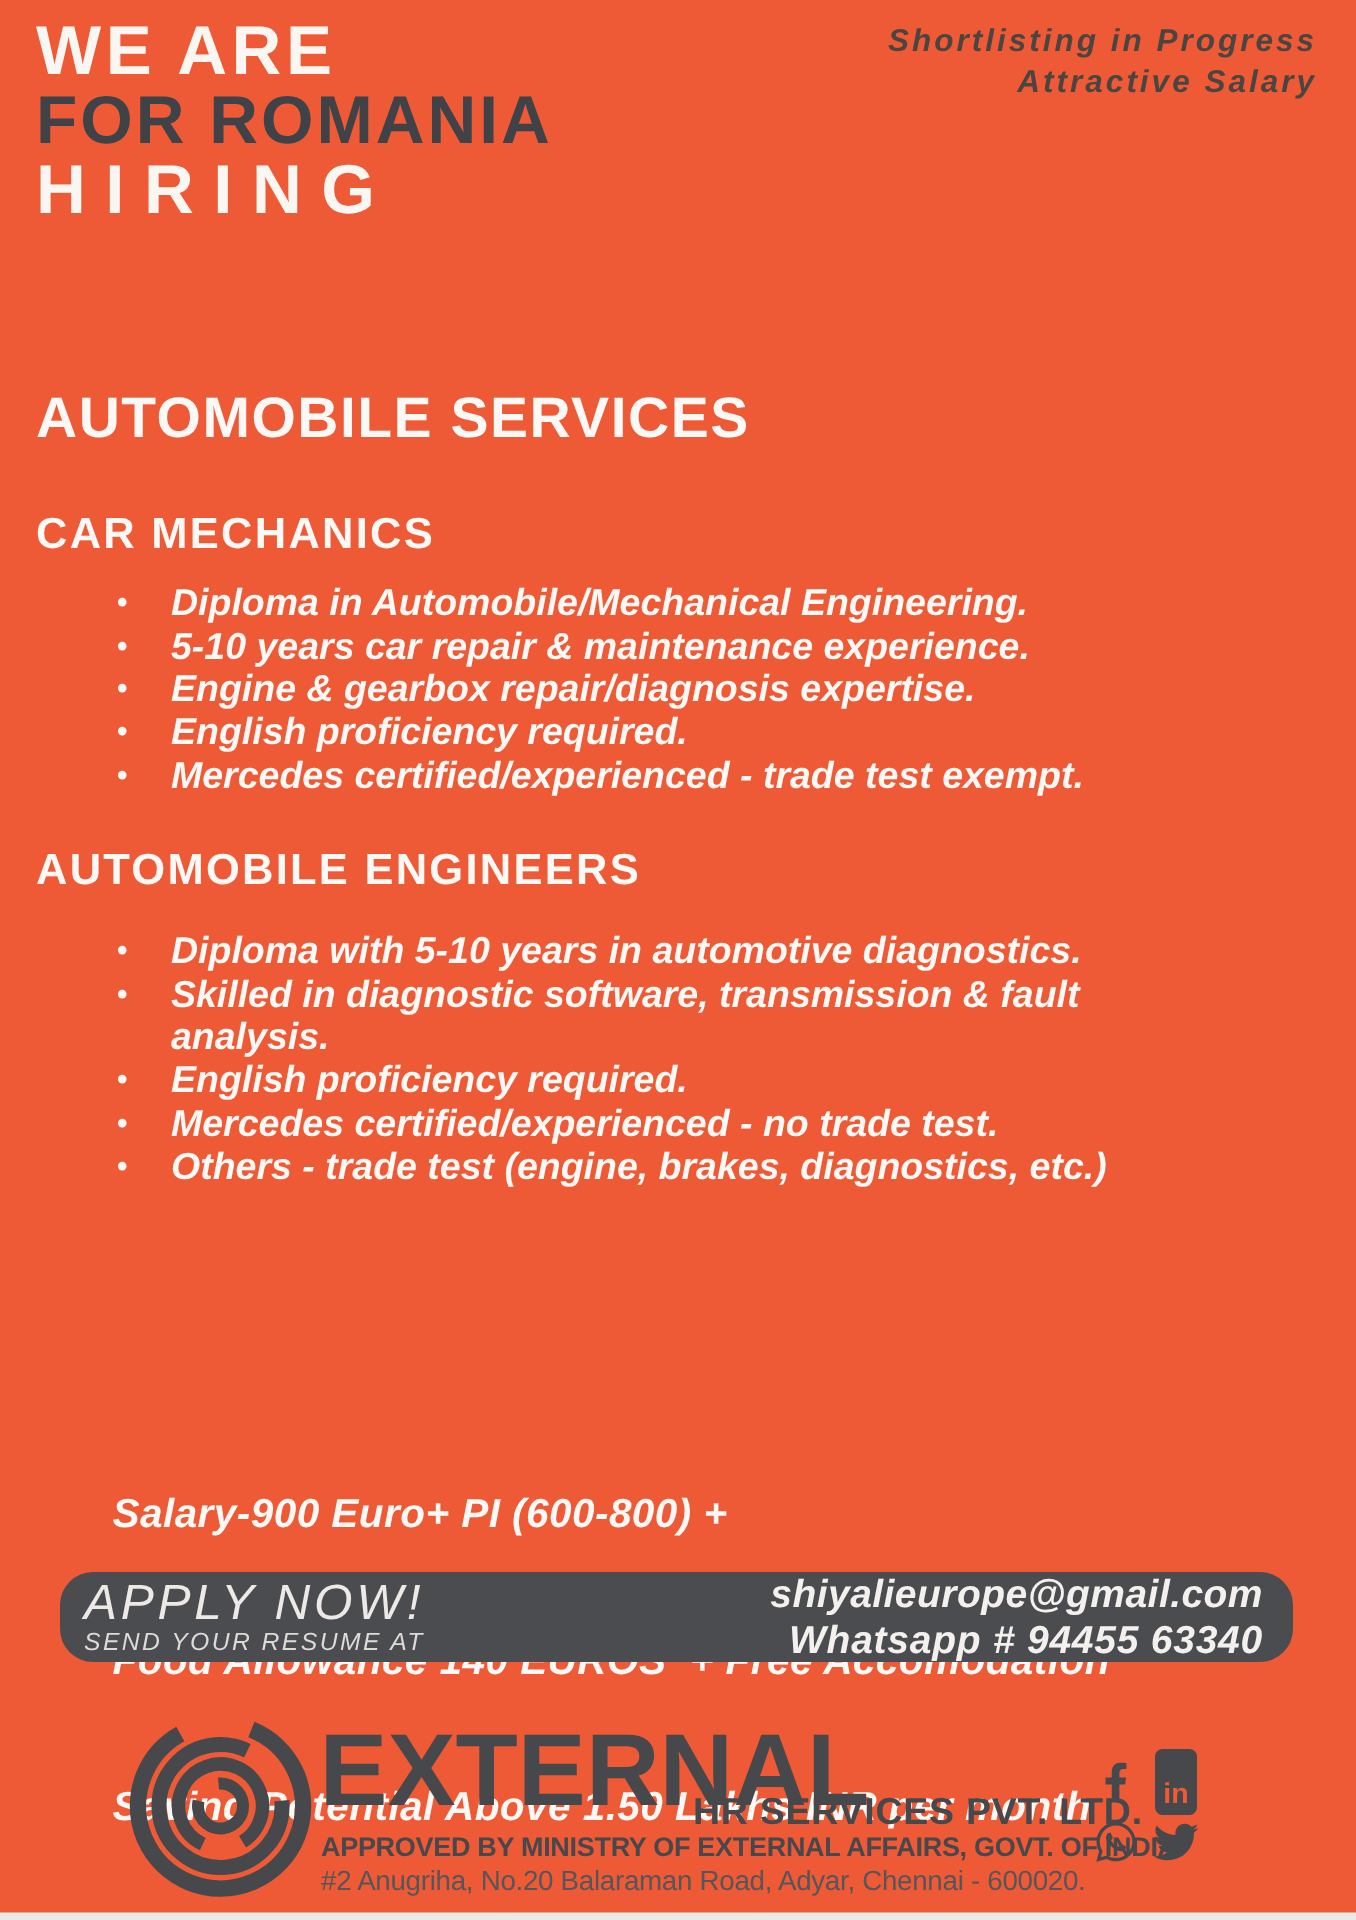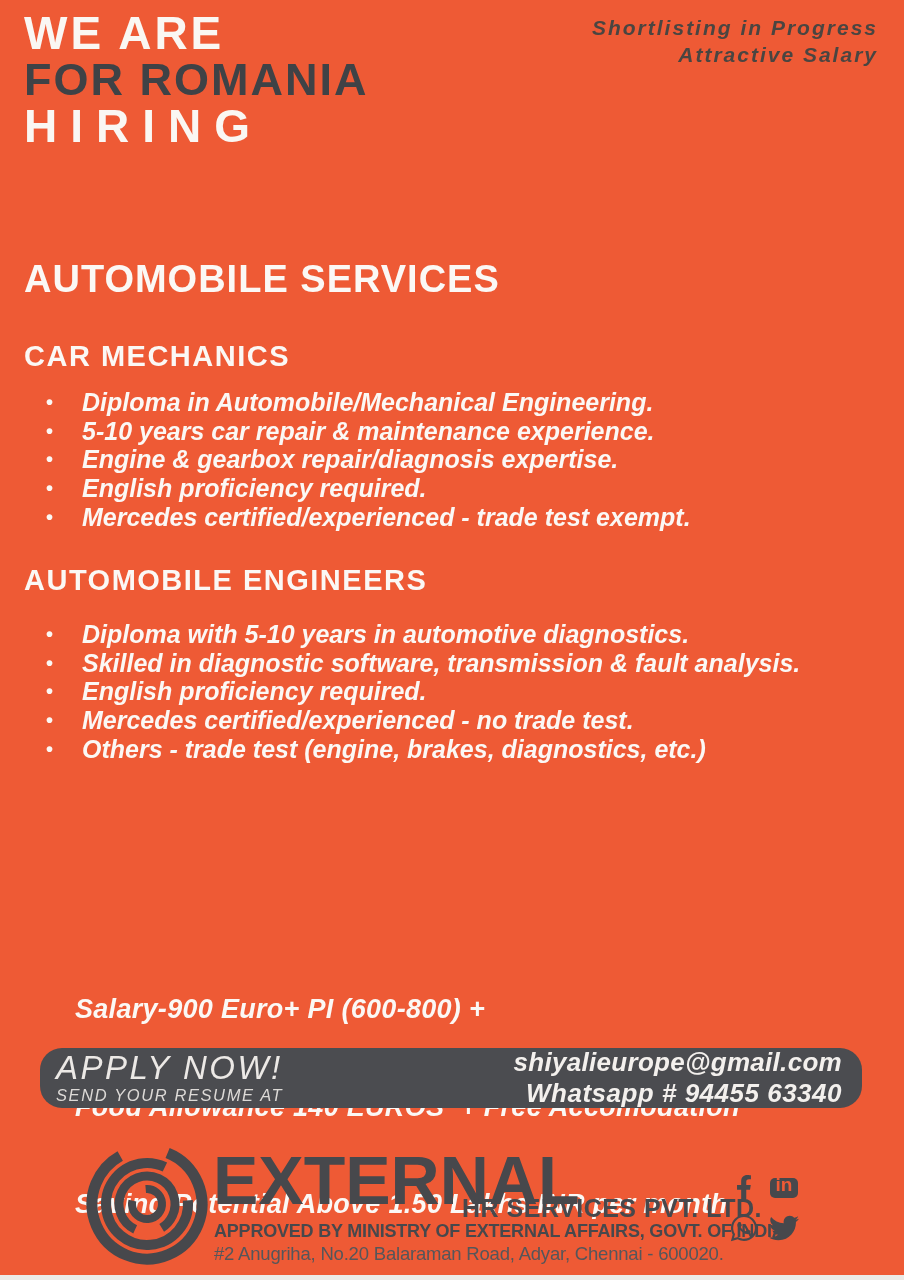--- a/index.html
+++ b/index.html
@@ -37,21 +37,21 @@
   .heading-1 { top:340px; }
   .heading-2 { top:564px; }
 
   ul.bullets {
     position:absolute; left:82px; width:750px; list-style:none;
     font-style:italic; font-weight:700; font-size:25px; color:#FBF8F5;
     line-height:28.7px;
   }
   .bullets-1 { top:388px; }
   .bullets-2 { top:620px; }
-  ul.bullets li { position:relative; }
+  ul.bullets li { position:relative;margin-left:32px; }
   ul.bullets li::before {
     content:"\2022"; position:absolute; left:-36px; top:0px;
     font-size:20px; font-style:normal;
   }
 
   .salary {
     position:absolute; left:75px; top:928px;
     font-style:italic; font-weight:700; font-size:27px; color:#FBF8F5;
     line-height:32.5px; letter-spacing:0.3px; white-space:pre-wrap;
   }
@@ -89,21 +89,21 @@
     font-size:18.5px; font-weight:400; color:#55565A; letter-spacing:-0.2px;
   }
   .social-grid {
     position:absolute; left:728px; top:1172px;
     display:grid; grid-template-columns:32px 32px; grid-template-rows:32px 32px;
     column-gap:8px; row-gap:8px;
   }
   .social { width:32px; height:32px; display:flex; align-items:center; justify-content:center; cursor:pointer; }
   .social svg { display:block; }
   .li-box {
-    width:28px; height:20px; background:#47484C; border-radius:5px;
+    width:28px; height:44px; background:#47484C; border-radius:5px;
     display:flex; align-items:flex-end; justify-content:center;
     color:#EE5A35; font-weight:800; font-size:19px; padding-bottom:2px;
     font-family:"Liberation Sans", sans-serif;
   }
   .bottom-strip {
     position:absolute; left:0; bottom:0; width:100%; height:5px; background:#ECEAE7;
   }
 </style>
 </head>
 <body>

